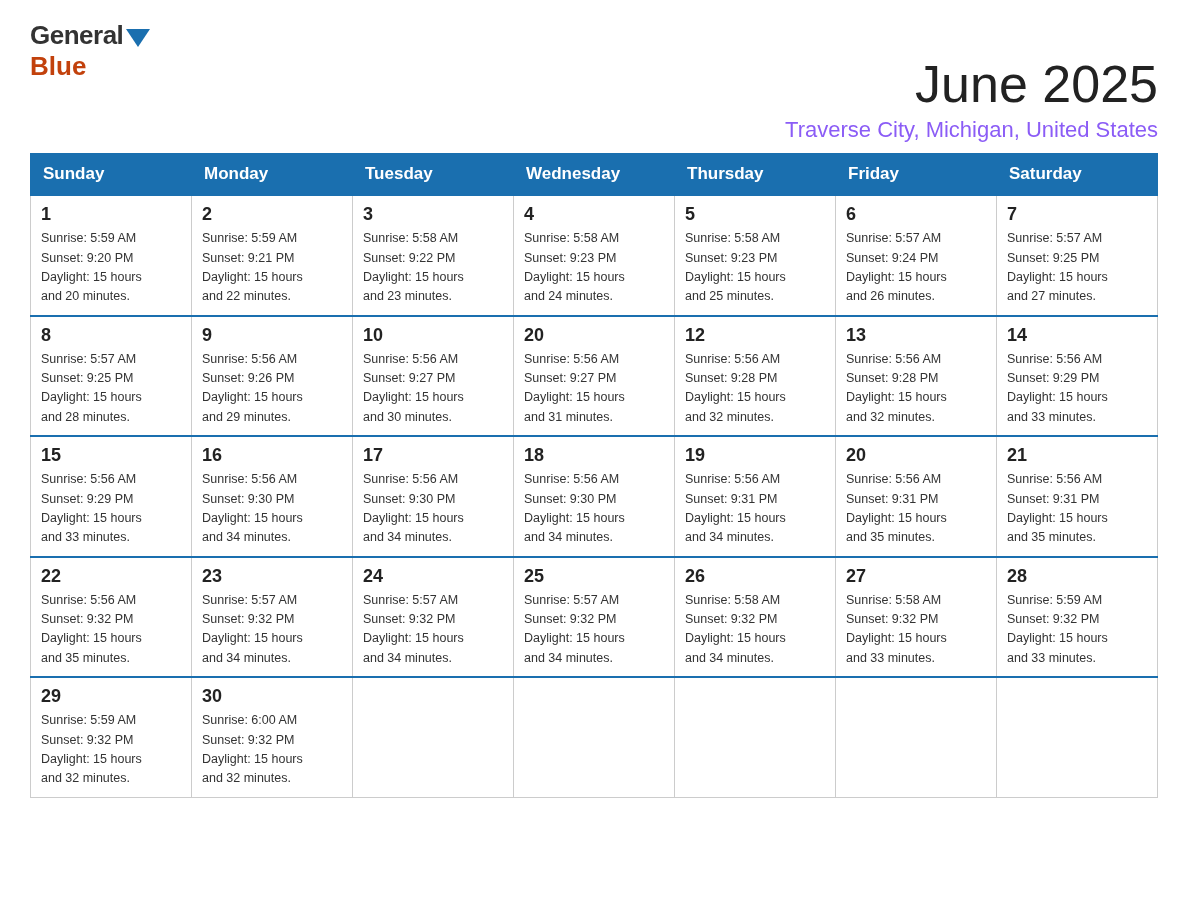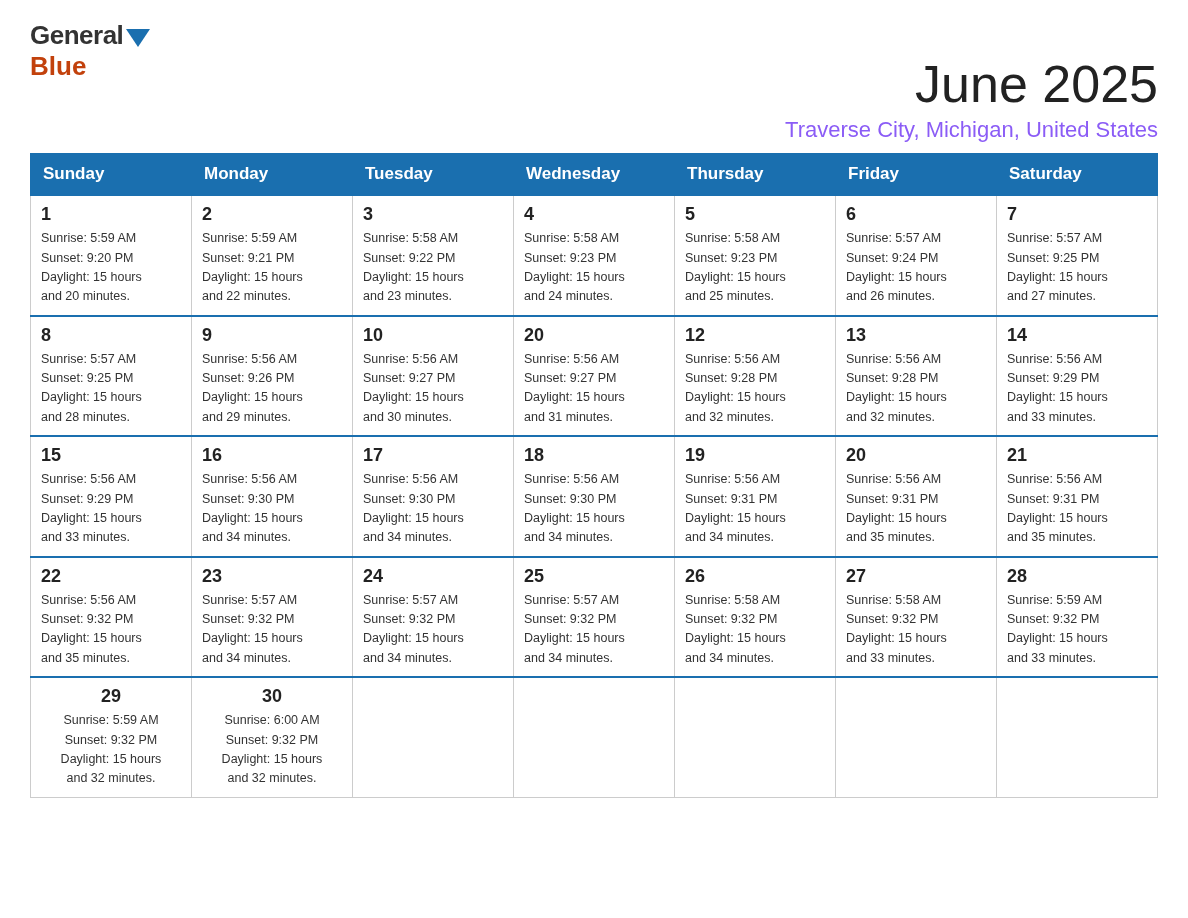--- a/index.html
+++ b/index.html
@@ -97,21 +97,20 @@
     }
     .empty-cell {
       background: #fff;
       border: 1px solid #ccc;
     }
     tbody tr td:first-child {
       border-left: 1px solid #ccc;
     }
     .last-row td {
       border-bottom: 2px solid #1a6faf;
-      text-align: center;
     }
   </style>
 </head>
 <body>
 
 <div class="header">
   <div class="logo">
     <div class="logo-top">
       <span class="logo-general">General</span>
       <div class="logo-triangle"></div>

